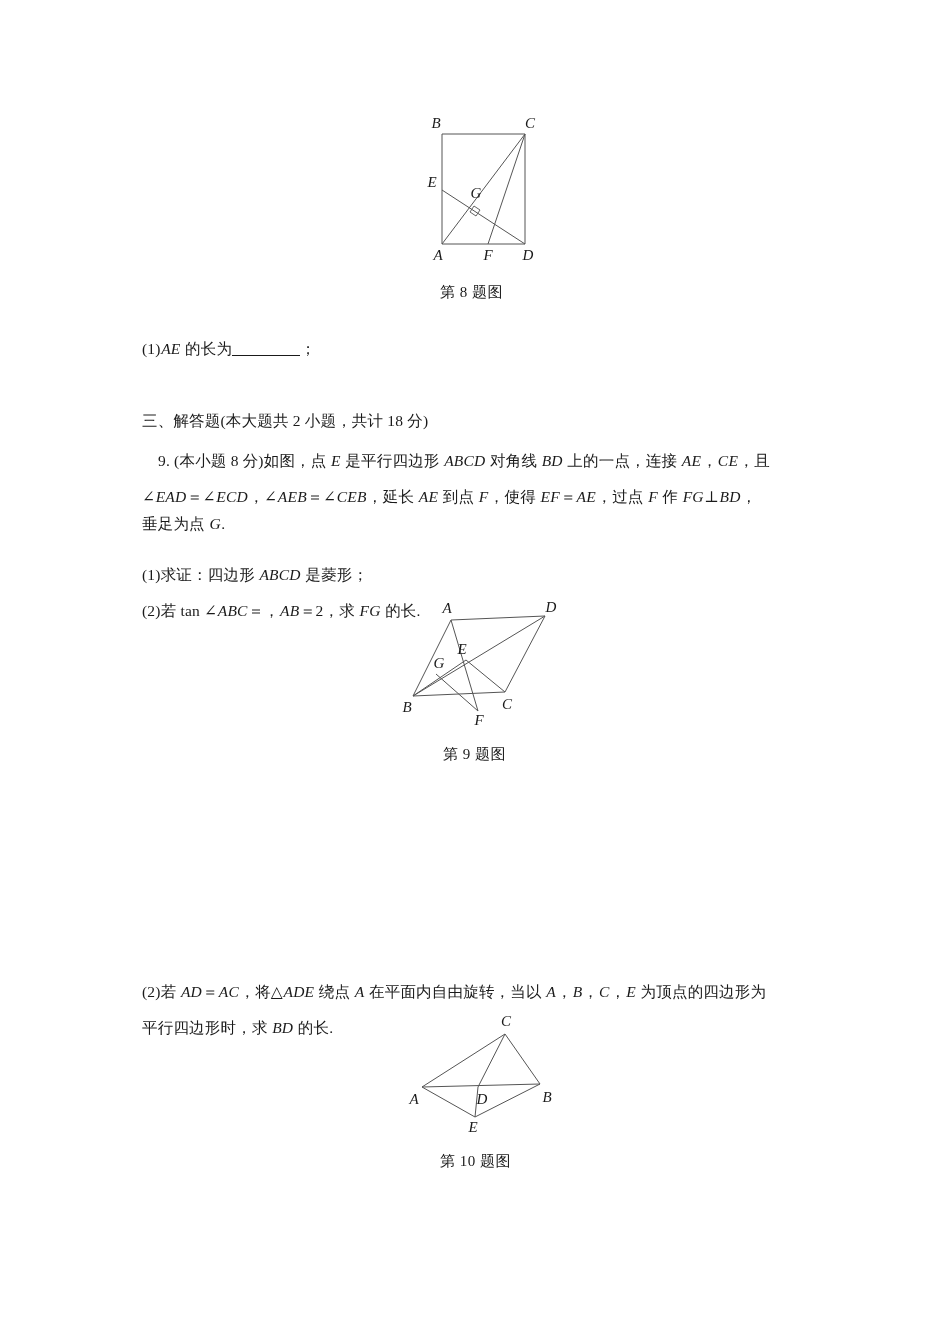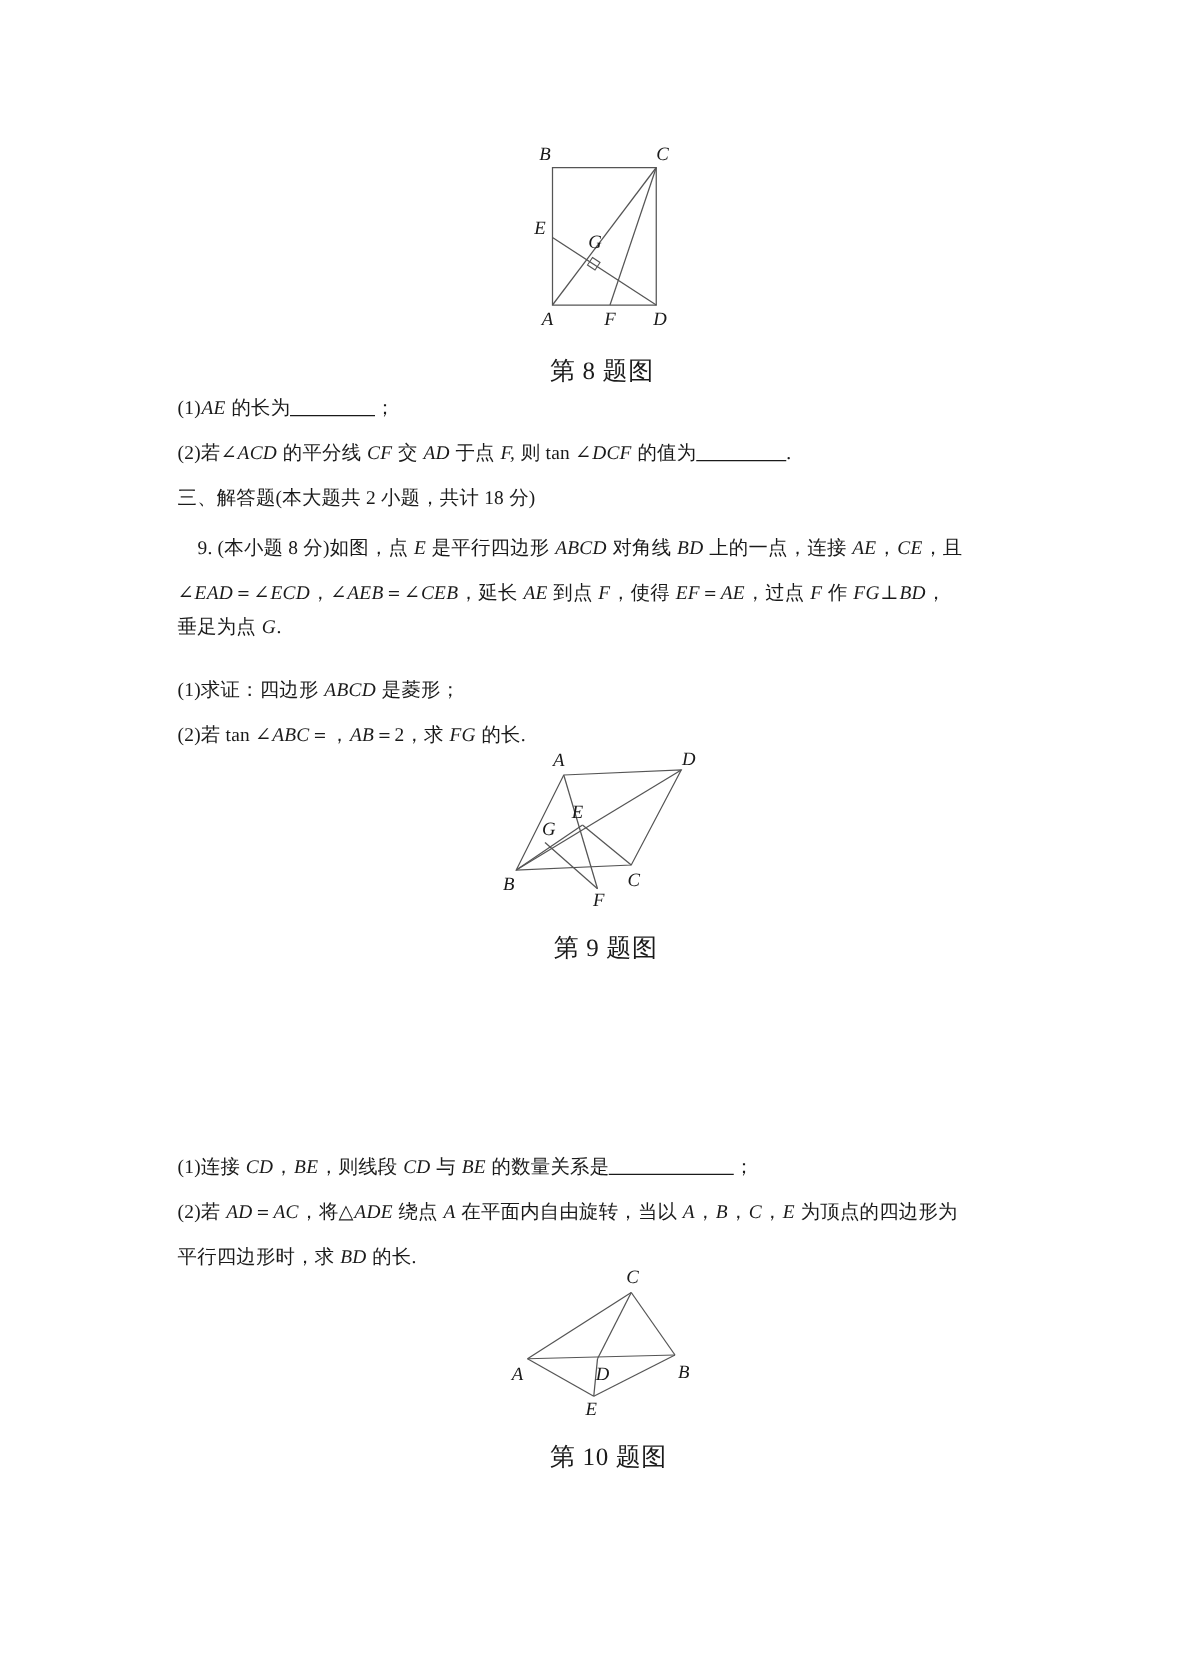--- a/index.html
+++ b/index.html
@@ -21,24 +21,25 @@
     width: 950px;
     height: 1344px;
   }
   
   .txt {
     position: absolute;
     font-size: 15.5px;
     line-height: 1.0;
     white-space: nowrap;
     letter-spacing: 0.2px;
+    margin-top: 22px;
   }
   .cap {
     position: absolute;
-    font-size: 20px;
+    font-size: 15px;
     white-space: nowrap;
     letter-spacing: 0.5px;
   }
   i.v {
     font-style: italic;
     font-family: "Liberation Serif", "DejaVu Serif", serif;
     padding: 0 0.5px;
   }
   .blank {
     display: inline-block;
@@ -88,23 +89,20 @@
       <text class="lbl" x="108" y="148" text-anchor="middle">D</text>
     </svg>
   </div>
 
   <div class="cap" style="left:440px; top:283px;">第 8 题图</div>
 
   <div class="txt" style="left:142px; top:319px;">
     <span>(1)</span><i class="v">AE</i><span> 的长为</span><span class="blank b-sm"></span><span>；</span>
   </div>
 
-  <div class="txt" style="left:142px; top:355px;">
-    <span>(2)若∠</span><i class="v">ACD</i><span> 的平分线 </span><i class="v">CF</i><span> 交 </span><i class="v">AD</i><span> 于点 </span><i class="v">F,</i><span> 则 tan ∠</span><i class="v">DCF</i><span> 的值为</span><span class="blank b-md"></span><span>.</span>
-  </div>
 
   <div class="txt" style="left:142px; top:391px;">三、解答题(本大题共 2 小题，共计 18 分)</div>
 
   <div class="txt" style="left:158px; top:431px;">
     <span>9. (本小题 8 分)如图，点 </span><i class="v">E</i><span> 是平行四边形 </span><i class="v">ABCD</i><span> 对角线 </span><i class="v">BD</i><span> 上的一点，连接 </span><i class="v">AE</i><span>，</span><i class="v">CE</i><span>，且</span>
   </div>
 
   <div class="txt" style="left:142px; top:467px;">
     <span>∠</span><i class="v">EAD</i><span>＝∠</span><i class="v">ECD</i><span>，∠</span><i class="v">AEB</i><span>＝∠</span><i class="v">CEB</i><span>，延长 </span><i class="v">AE</i><span> 到点 </span><i class="v">F</i><span>，使得 </span><i class="v">EF</i><span>＝</span><i class="v">AE</i><span>，过点 </span><i class="v">F</i><span> 作 </span><i class="v">FG</i><span>⊥</span><i class="v">BD</i><span>，</span>
   </div>
@@ -143,23 +141,20 @@
       <text class="lbl" x="12" y="114" text-anchor="middle">B</text>
       <text class="lbl" x="112" y="111" text-anchor="middle">C</text>
       <text class="lbl" x="84" y="127" text-anchor="middle">F</text>
     </svg>
   </div>
 
   <div class="cap" style="left:443px; top:745px;">第 9 题图</div>
 
 
 
-  <div class="txt" style="left:142px; top:926px;">
-    <span>(1)连接 </span><i class="v">CD</i><span>，</span><i class="v">BE</i><span>，则线段 </span><i class="v">CD</i><span> 与 </span><i class="v">BE</i><span> 的数量关系是</span><span class="blank b-lg"></span><span>；</span>
-  </div>
 
   <div class="txt" style="left:142px; top:962px;text-align:right;">
     <span>(2)若 </span><i class="v">AD</i><span>＝</span><i class="v">AC</i><span>，将△</span><i class="v">ADE</i><span> 绕点 </span><i class="v">A</i><span> 在平面内自由旋转，当以 </span><i class="v">A</i><span>，</span><i class="v">B</i><span>，</span><i class="v">C</i><span>，</span><i class="v">E</i><span> 为顶点的四边形为</span>
   </div>
 
   <div class="txt" style="left:142px; top:998px;">
     <span>平行四边形时，求 </span><i class="v">BD</i><span> 的长.</span>
   </div>
 
   <div class="fig" style="left:400px; top:1012px;">

